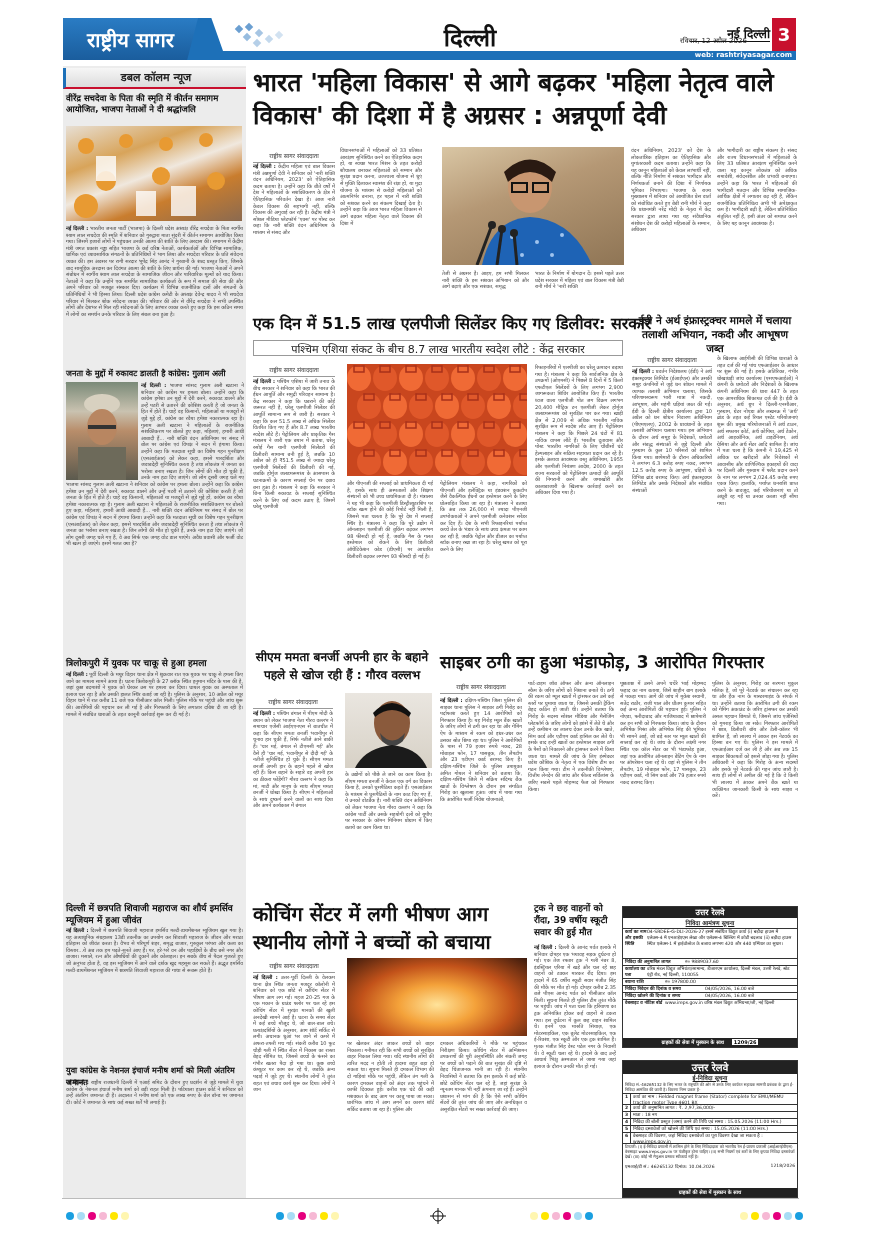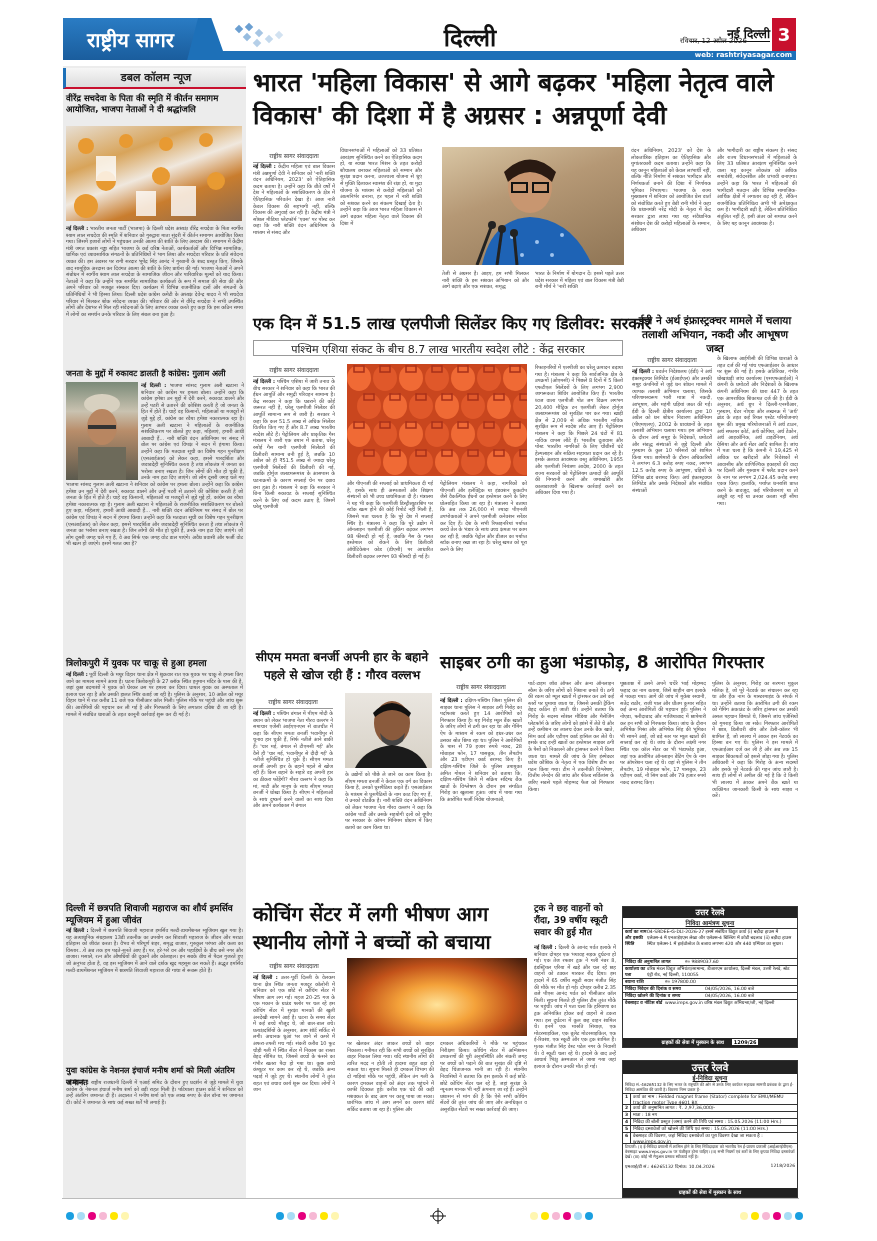--- a/index.html
+++ b/index.html
@@ -215,21 +215,21 @@
 <div class="abs photo" style="left:345px;top:693px;width:87px;height:75px;background:linear-gradient(180deg,#eae6e0,#d7d1c6)">
   <svg width="87" height="75">
       <ellipse cx="47" cy="30" rx="18" ry="22" fill="#8a5a3c"></ellipse>
       <path d="M28 20 Q47 0 66 20 L64 24 Q47 10 30 24Z" fill="#111"></path>
       <path d="M35 40 Q47 55 60 40 L58 48 Q47 58 37 48Z" fill="#444"></path>
       <path d="M10 75 Q20 55 47 52 Q74 55 82 75Z" fill="#1b1b1b"></path>
     </svg>
 </div>
 <div class="abs body" style="left:345px;top:771px;width:87px;height:119px"><span>के उद्योगों को पीछे ले जाने का काम किया है। सीएम ममता बनर्जी ने केवल एक वर्ग का विकास किया है, उनको घुसपैठिया कहते हैं। एसआईआर के माध्यम से घुसपैठियों के नाम काट दिए गए हैं, ये उनको वोटबैंक है। नारी शक्ति वंदन अधिनियम को लेकर भाजपा नेता गौरव वल्लभ ने कहा कि कांग्रेस पार्टी और उसके सहयोगी दलों को यूपीए पर सरकार के कॉमन मिनिमम प्रोग्राम में किए बताये का काम किया था।</span></div>
 
-<div class="abs h1" style="left:440px;top:649px;width:357px;font-size:17px;line-height:26px;white-space:nowrap">साइबर ठगी का हुआ भंडाफोड़, 8 आरोपित गिरफ्तार</div>
+<div class="abs h1" style="left:440px;top:649px;width:357px;font-size:17px;line-height:26px;white-space:nowrap">साइबर ठगी का हुआ भंडाफोड़, 3 आरोपित गिरफ्तार</div>
 <div class="abs byline" style="left:440px;top:683px;width:82px">राष्ट्रीय सागर संवाददाता</div>
 <div class="abs body" style="left:440px;top:697px;width:82px;height:192px"><b>नई दिल्ली :</b> <span>दक्षिण-पश्चिम जिला पुलिस की साइबर थाना पुलिस ने साइबर ठगी गिरोह का पर्दाफाश करते हुए 14 आरोपियों को गिरफ्तार किया है। यह गिरोह म्यूल बैंक खातों के जरिए लोगों से ठगी कर रहा था और गेमिंग ऐप के माध्यम से रकम को इधर-उधर कर उसका स्रोत छिपा रहा था। पुलिस ने आरोपियों के पास से 79 हजार रुपये नकद, 28 मोबाइल फोन, 17 पासबुक, तीन लैपटॉप और 23 एटीएम कार्ड बरामद किए हैं। दक्षिण-पश्चिम जिले के पुलिस उपायुक्त अमित गोयल ने शनिवार को बताया कि, दक्षिण-पश्चिम जिले में सक्रिय संदिग्ध बैंक खातों के विश्लेषण के दौरान इस संगठित गिरोह का खुलासा हुआ। जांच में पाया गया कि आरोपित फर्जी निवेश योजनाओं,</span></div>
 <div class="abs body" style="left:528px;top:680px;width:86px;height:209px"><span>पार्ट-टाइम जॉब ऑफर और अन्य ऑनलाइन स्कैम के जरिए लोगों को निशाना बनाते थे। ठगी की रकम को म्यूल खातों में ट्रांसफर कर उसे कई स्तरों पर घुमाया जाता था, जिससे उसकी ट्रैकिंग बेहद कठिन हो जाती थी। उन्होंने बताया कि गिरोह के सदस्य सोशल मीडिया और मैसेजिंग प्लेटफॉर्म के जरिए लोगों को झांसे में लेते थे और उन्हें कमीशन का लालच देकर उनके बैंक खाते, सिम कार्ड और एटीएम कार्ड हासिल कर लेते थे। इसके बाद इन्हीं खातों का इस्तेमाल साइबर ठगी के पैसों को निकालने और ट्रांसफर करने में किया जाता था। मामले की जांच के लिए इंस्पेक्टर प्रवेश कौशिक के नेतृत्व में एक विशेष टीम का गठन किया गया। टीम ने तकनीकी विश्लेषण, वित्तीय लेनदेन की जांच और फील्ड सर्विलांस के जरिए सबसे पहले मोहम्मद फैज को गिरफ्तार किया।</span></div>
 <div class="abs body" style="left:620px;top:680px;width:86px;height:209px"><span>पूछताछ में उसने अपने चचेरे भाई मोहम्मद फहाद का नाम बताया, जिसे शाहीन बाग इलाके से पकड़ा गया। आगे की जांच में मुकेश रस्वानी, सतेंद्र राठौर, राजी पाल और प्रीतम कुमार सहित कई अन्य आरोपितों की पहचान हुई। पुलिस ने नोएडा, फरीदाबाद और गाजियाबाद में छापेमारी कर इन सभी को गिरफ्तार किया। जांच के दौरान अभिषेक मिश्रा और अभिषेक सिंह की भूमिका भी सामने आई, जो बड़े स्तर पर म्यूल खातों की सप्लाई कर रहे थे। जांच के दौरान लक्ष्मी नगर स्थित एक कॉल सेंटर का भी भंडाफोड़ हुआ, जहां एक आरोपित ऑनलाइन बेटिंग ऐप के नाम पर ऑपरेशन चला रहे थे। वहां से पुलिस ने तीन लैपटॉप, 19 मोबाइल फोन, 17 पासबुक, 23 एटीएम कार्ड, नौ सिम कार्ड और 79 हजार रुपये नकद बरामद किए।</span></div>
 <div class="abs body" style="left:712px;top:680px;width:86px;height:209px"><span>पुलिस के अनुसार, गिरोह का सरगना मुकुल मलिक है, जो पूरे नेटवर्क का संचालन कर रहा था और हैंक नाम के मास्टरमाइंड के संपर्क में था। उन्होंने बताया कि आरोपित ठगी की रकम को गेमिंग अकाउंट के जरिए ट्रांसफर कर उसकी असल पहचान छिपाते थे, जिससे जांच एजेंसियों को गुमराह किया जा सके। गिरफ्तार आरोपितों में छात्र, डिलीवरी बॉय और टेली-कॉलर भी शामिल हैं, जो लालच में आकर इस नेटवर्क का हिस्सा बन गए थे। पुलिस ने इस मामले में एफआईआर दर्ज कर ली है और अब तक 15 साइबर शिकायतों को इससे जोड़ा गया है। पुलिस अधिकारी ने कहा कि गिरोह के अन्य सदस्यों और इसके पूरे नेटवर्क की गहन जांच जारी है। साथ ही लोगों से अपील की गई है कि वे किसी भी लालच में आकर अपने बैंक खाते या व्यक्तिगत जानकारी किसी के साथ साझा न करें।</span></div>
 
 <div class="abs h1" style="left:253px;top:900px;width:275px;font-size:20px;line-height:28px">कोचिंग सेंटर में लगी भीषण आग स्थानीय लोगों ने बच्चों को बचाया</div>
 <div class="abs byline" style="left:253px;top:962px;width:82px">राष्ट्रीय सागर संवाददाता</div>
 <div class="abs body" style="left:253px;top:974px;width:82px;height:220px"><b>नई दिल्ली :</b> <span>उत्तर-पूर्वी दिल्ली के वेलकम थाना क्षेत्र स्थित जनता मजदूर कॉलोनी में शनिवार को एक छोटे से कोचिंग सेंटर में भीषण आग लग गई। महज 20-25 गज के एक मकान के ग्राउंड फ्लोर पर चल रहे इस कोचिंग सेंटर में सुरक्षा मानकों की खुली अनदेखी सामने आई है। घटना के समय सेंटर में कई बच्चे मौजूद थे, जो बाल-बाल बचे। प्रत्यक्षदर्शियों के अनुसार, आग शॉर्ट सर्किट से लगी। अचानक धुआं भर जाने से कमरे में अफरा-तफरी मच गई। संकरी करीब 10 फुट चौड़ी गली में स्थित सेंटर में निकास का रास्ता बेहद सीमित था, जिससे बच्चों के फंसने का गंभीर खतरा पैदा हो गया था। कुछ बच्चे कंप्यूटर पर काम कर रहे थे, जबकि अन्य पढ़ाई में जुटे हुए थे। स्थानीय लोगों ने तुरंत राहत एवं बचाव कार्य शुरू कर दिया। लोगों ने जान</span></div>
 <div class="abs photo" style="left:347px;top:958px;width:180px;height:78px;background:radial-gradient(ellipse at 50% 60%,#ffe39a 0%,#f4a23a 30%,#c2521a 60%,#3a1a0d 100%)"></div>

